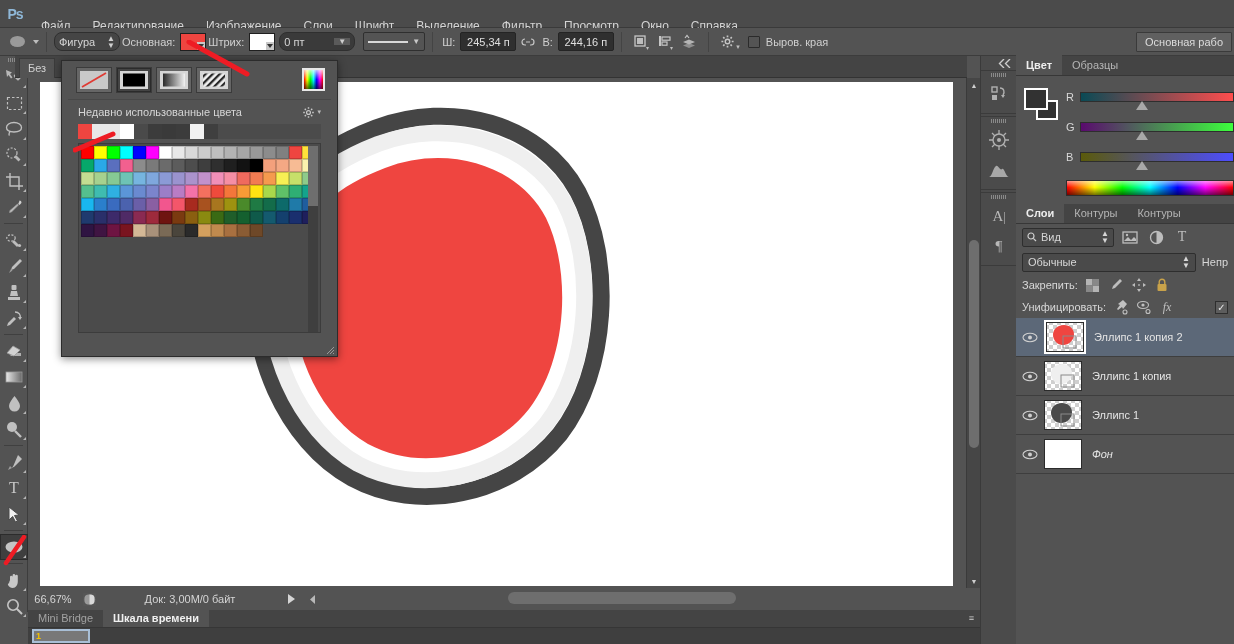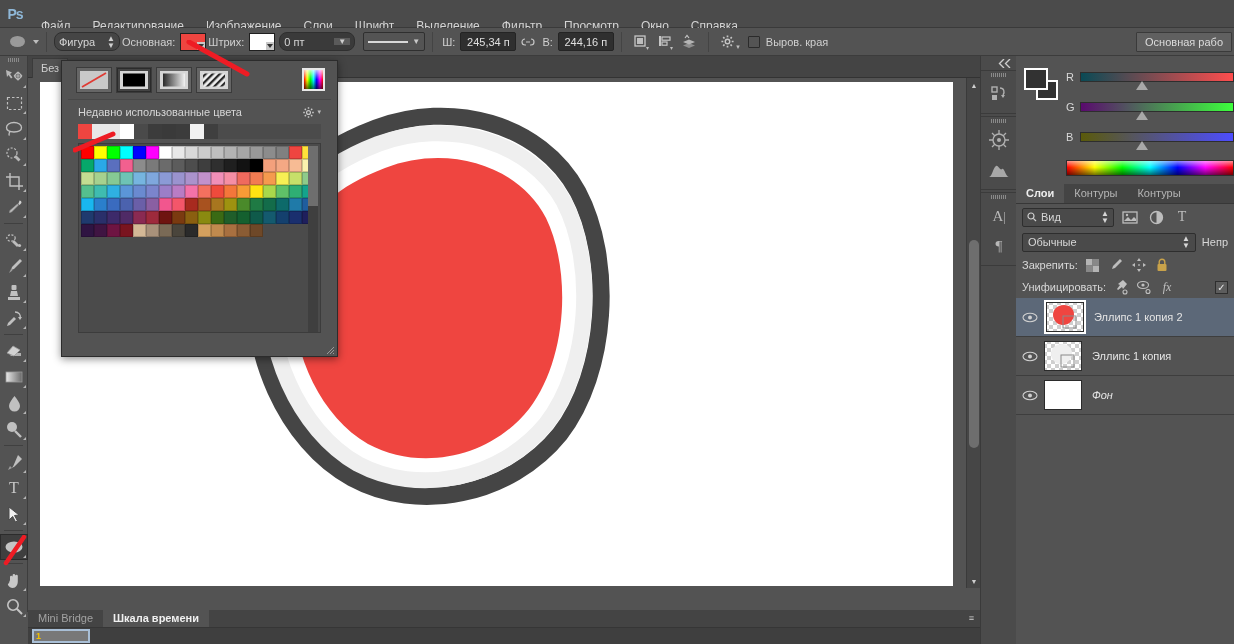--- a/index.html
+++ b/index.html
@@ -50,21 +50,21 @@
            border-right:1px solid #3d3d3d;}
   .tb-grip{height:8px;display:flex;align-items:center;justify-content:center;gap:1px;}
   .tb-grip i{width:1px;height:4px;background:#8a8a8a;display:block;}
   .tool{width:28px;height:26px;display:flex;align-items:center;justify-content:center;position:relative;}
   .tool.active{background:#3f3f3f;box-shadow:inset 0 0 0 1px #2c2c2c;}
   .tool .corner{position:absolute;right:2px;bottom:2px;width:0;height:0;
                 border-left:3px solid transparent;border-bottom:3px solid #b5b5b5;}
   .tool-div{height:1px;background:#404040;margin:3px 4px;}
 
   
-  .doc-tabbar{position:absolute;left:28px;top:56px;width:952px;height:22px;background:#444444;border-bottom:1px solid #333;}
+  .doc-tabbar{position:absolute;left:15px;top:56px;width:952px;height:22px;background:#444444;border-bottom:1px solid #333;}
   .doc-tab{position:absolute;left:4px;top:2px;height:20px;background:#535353;border:1px solid #3b3b3b;
            border-bottom:none;color:#d0d0d0;font-size:11px;padding:0 8px;line-height:19px;max-width:60px;overflow:hidden;white-space:nowrap;}
   .canvas-wrap{position:absolute;left:28px;top:78px;width:952px;height:510px;background:#535353;}
   .canvas-white{position:absolute;left:12px;top:4px;width:913px;height:504px;background:#ffffff;}
   .vscroll{position:absolute;right:0;top:0;width:14px;height:510px;background:#464646;border-left:1px solid #3a3a3a;}
   .vscroll .thumb{position:absolute;left:2px;top:162px;width:10px;height:208px;background:#6e6e6e;border-radius:5px;}
   .vscroll .arw{position:absolute;left:0;width:14px;height:14px;display:flex;align-items:center;justify-content:center;color:#cfcfcf;font-size:7px;}
 
   .statusbar{position:absolute;left:28px;top:588px;width:952px;height:22px;background:#535353;display:flex;align-items:center;}
   .st-zoom{width:50px;text-align:center;color:#d5d5d5;font-size:11px;}
@@ -430,20 +430,45 @@
         <path id="shape-fill" d="M345 86 C406 62, 478 82, 506 136 C532 190, 527 278, 489 327 C450 376, 380 390, 328 362 C276 332, 246 258, 254 194 C262 134, 292 106, 345 86 Z" fill="#ef4540"></path>
       </svg>
     </div>
     <div class="vscroll">
       <div class="arw" style="top:0;">▲</div>
       <div class="thumb"></div>
       <div class="arw" style="bottom:0;">▼</div>
     </div>
   </div>
 
+  <div class="statusbar">
+    <div class="st-zoom">66,67%</div>
+    <div class="st-icon">
+      <svg width="13" height="13" viewBox="0 0 14 14">
+          <circle cx="7" cy="7" r="6" fill="#9a9a9a"></circle>
+          <path d="M7 1a6 6 0 010 12z" fill="#d9d9d9"></path>
+          <rect x="1" y="1" width="12" height="12" fill="none" stroke="#5a5a5a"></rect>
+        </svg>
+    </div>
+    <div class="st-doc">Док: 3,00М/0 байт</div>
+    <div class="st-icon">
+      <svg width="9" height="10" viewBox="0 0 9 10">
+          <path d="M1 0l7 5-7 5z" fill="#d5d5d5"></path>
+        </svg>
+    </div>
+    <div class="st-icon">
+      <svg width="6" height="9" viewBox="0 0 6 9">
+          <path d="M5 0L0 4.5 5 9z" fill="#b8b8b8"></path>
+        </svg>
+    </div>
+    <div style="flex:1;"></div>
+    <div style="position:absolute;left:480px;top:4px;width:460px;height:12px;">
+      <div style="position:absolute;left:0;top:0;width:228px;height:12px;background:#6e6e6e;border-radius:6px;"></div>
+    </div>
+  </div>
 
   <div class="rail">
     <div class="rail-collapse">
       <svg width="14" height="9" viewBox="0 0 14 9">
           <path d="M6 0L1.5 4.5 6 9M12 0L7.5 4.5 12 9" stroke="#cdcdcd" stroke-width="1.4" fill="none"></path>
         </svg>
     </div>
     <div class="rail-grp">
       <div class="rail-grip">
           <i></i>
@@ -505,20 +530,24 @@
         <span style="color:#b8b8b8;font-size:15px;font-family:'Liberation Serif',serif;">A<span style="font-size:12px;">|</span></span>
       </div>
       <div class="rail-ic">
         <span style="color:#b8b8b8;font-size:15px;font-family:'Liberation Serif',serif;">¶</span>
       </div>
     </div>
   </div>
 
   <div class="panels">
 
+    <div class="tabrow">
+      <div class="ptab sel">Цвет</div>
+      <div class="ptab">Образцы</div>
+    </div>
     <div class="panel-body color-panel">
       <div class="fg-bg">
         <span class="bg" id="bg-sw" style="background: rgb(50, 50, 50);"></span>
         <span class="fg" id="fg-sw" style="background: rgb(50, 50, 50);"></span>
       </div>
       <div class="slider-row" style="top:12px;">
         <span class="lbl">R</span>
         <span class="sl-track" id="track-r" style="background: linear-gradient(to right, rgb(10, 74, 85), rgb(255, 77, 77));">
             <span class="sl-knob" style="left: 36%;"></span>
           </span>
@@ -648,20 +677,33 @@
               <svg width="16" height="11" viewBox="0 0 16 11">
                 <ellipse cx="8" cy="5.5" rx="7" ry="4.2" fill="none" stroke="#cfcfcf" stroke-width="1.1"></ellipse>
                 <circle cx="8" cy="5.5" r="2" fill="#cfcfcf"></circle>
               </svg>
             </span>
             <span class="thumb"><svg width="36" height="28" viewBox="0 0 36 28">
                 <path d="M17 2C23 2 27 6 27 11.5S22 22 16 22 6 17 6 11.5 11 2 17 2z" fill="#efefef"></path>
                 <rect x="16" y="13" width="13" height="12" fill="none" stroke="#8a8a8a" stroke-width="1"></rect>
               </svg></span>
             <span class="lname">Эллипс 1 копия</span>
+          </div>
+          <div class="layer">
+            <span class="eye">
+              <svg width="16" height="11" viewBox="0 0 16 11">
+                <ellipse cx="8" cy="5.5" rx="7" ry="4.2" fill="none" stroke="#cfcfcf" stroke-width="1.1"></ellipse>
+                <circle cx="8" cy="5.5" r="2" fill="#cfcfcf"></circle>
+              </svg>
+            </span>
+            <span class="thumb"><svg width="36" height="28" viewBox="0 0 36 28">
+                <path d="M17 2C23 2 27 6 27 11.5S22 22 16 22 6 17 6 11.5 11 2 17 2z" fill="#4a4a4a"></path>
+                <rect x="16" y="13" width="13" height="12" fill="none" stroke="#8a8a8a" stroke-width="1"></rect>
+              </svg></span>
+            <span class="lname">Эллипс 1</span>
           </div>
           <div class="layer">
             <span class="eye">
               <svg width="16" height="11" viewBox="0 0 16 11">
                 <ellipse cx="8" cy="5.5" rx="7" ry="4.2" fill="none" stroke="#cfcfcf" stroke-width="1.1"></ellipse>
                 <circle cx="8" cy="5.5" r="2" fill="#cfcfcf"></circle>
               </svg>
             </span>
             <span class="thumb"><svg width="36" height="28" viewBox="0 0 36 28">
                 <rect width="36" height="28" fill="#ffffff"></rect>

